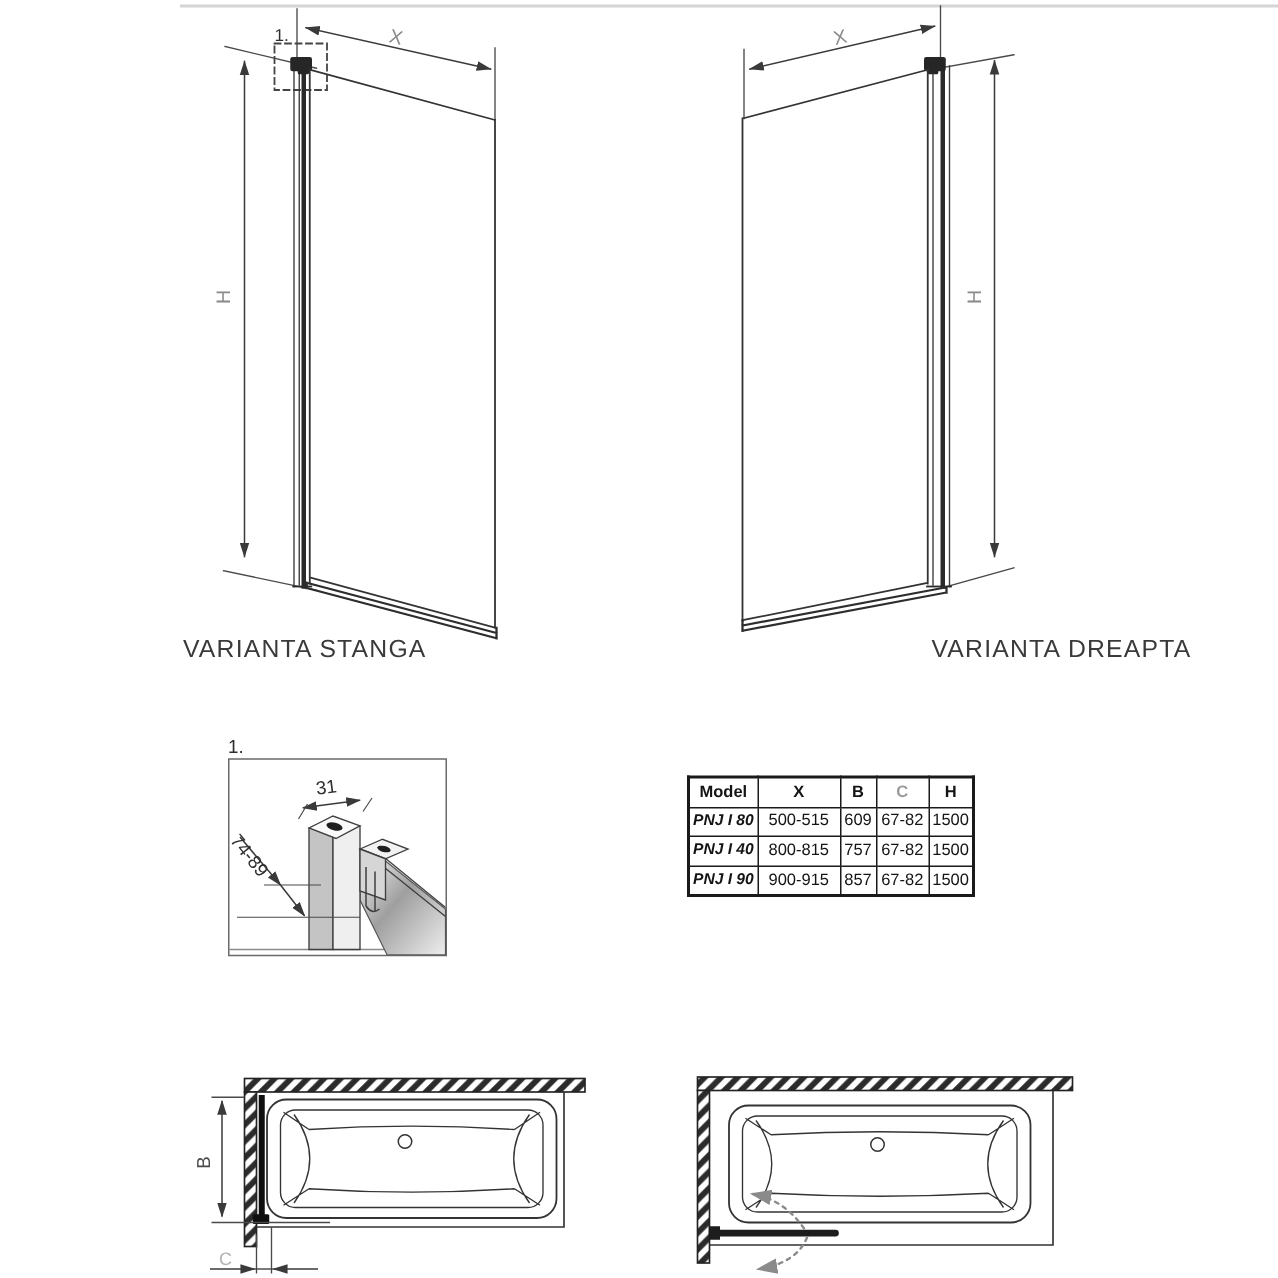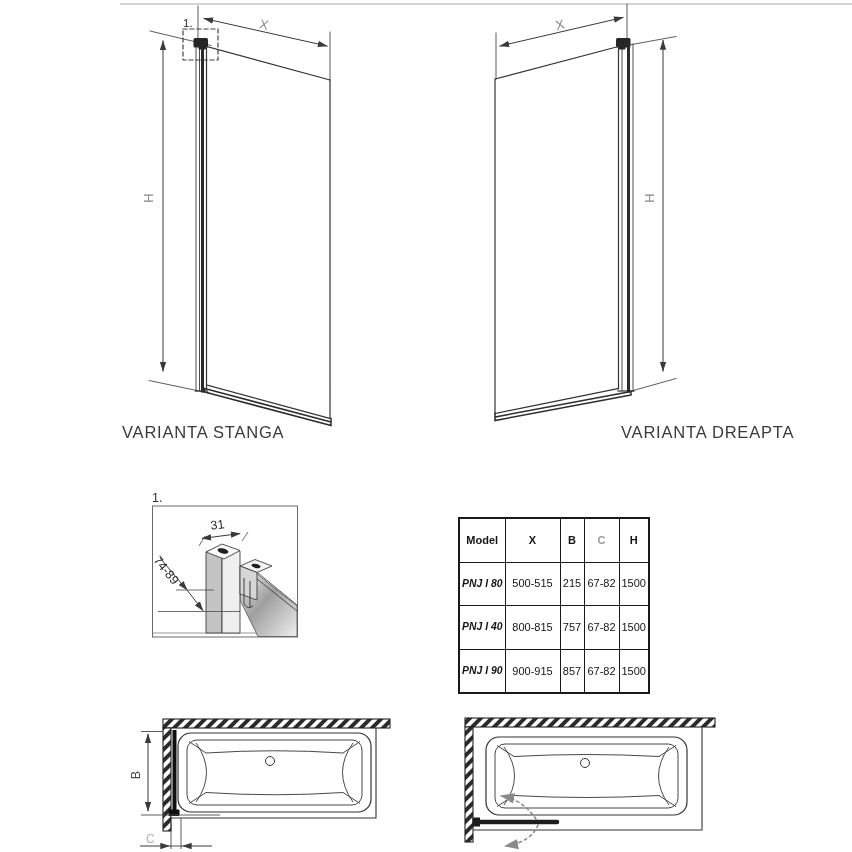--- a/index.html
+++ b/index.html
@@ -8,21 +8,21 @@
   .canvas svg{position:absolute;left:0;top:0;font-family:"Liberation Sans",sans-serif;}
   .caption{font-size:16.5px;fill:#3a3a3a;letter-spacing:0.8px;}
   .dimlabel{font-size:13px;fill:#8a8a8a;}
   .dimlabel-dark{font-size:12.5px;fill:#4a4a4a;}
   .dimlabel-light{font-size:12px;fill:#b2b2b2;}
   .detlabel{font-size:12.5px;fill:#2e2e2e;}
   .reflabel{font-size:11.5px;fill:#2e2e2e;}
   .spec-table{position:absolute;left:458px;top:517px;border-collapse:collapse;
               border:2px solid #1a1a1a;color:#141414;background:#fff;}
   .spec-table th,.spec-table td{border:1px solid #1a1a1a;text-align:center;
-              padding:14px 2px;height:14.6px;line-height:1;font-size:11px;}
+              padding:2px 2px;height:14.6px;line-height:1;font-size:11px;}
   .spec-table th{font-weight:bold;}
   .spec-table thead th:nth-child(4){color:#9a9a9a;}
   .spec-table td.model-cell{font-weight:bold;font-style:italic;font-size:10.4px;}
   .col-model{width:46px}.col-x{width:55px}.col-b{width:24px}.col-c{width:35px}.col-h{width:30px}
 </style>
 </head>
 <body>
 
 <div class="canvas">
 
@@ -177,21 +177,21 @@
       <th>X</th>
       <th>B</th>
       <th>C</th>
       <th>H</th>
     </tr>
   </thead>
   <tbody>
     <tr>
       <td class="model-cell">PNJ I 80</td>
       <td>500-515</td>
-      <td>215</td>
+      <td>609</td>
       <td>67-82</td>
       <td>1500</td>
     </tr>
     <tr>
       <td class="model-cell">PNJ I 40</td>
       <td>800-815</td>
       <td>757</td>
       <td>67-82</td>
       <td>1500</td>
     </tr>

